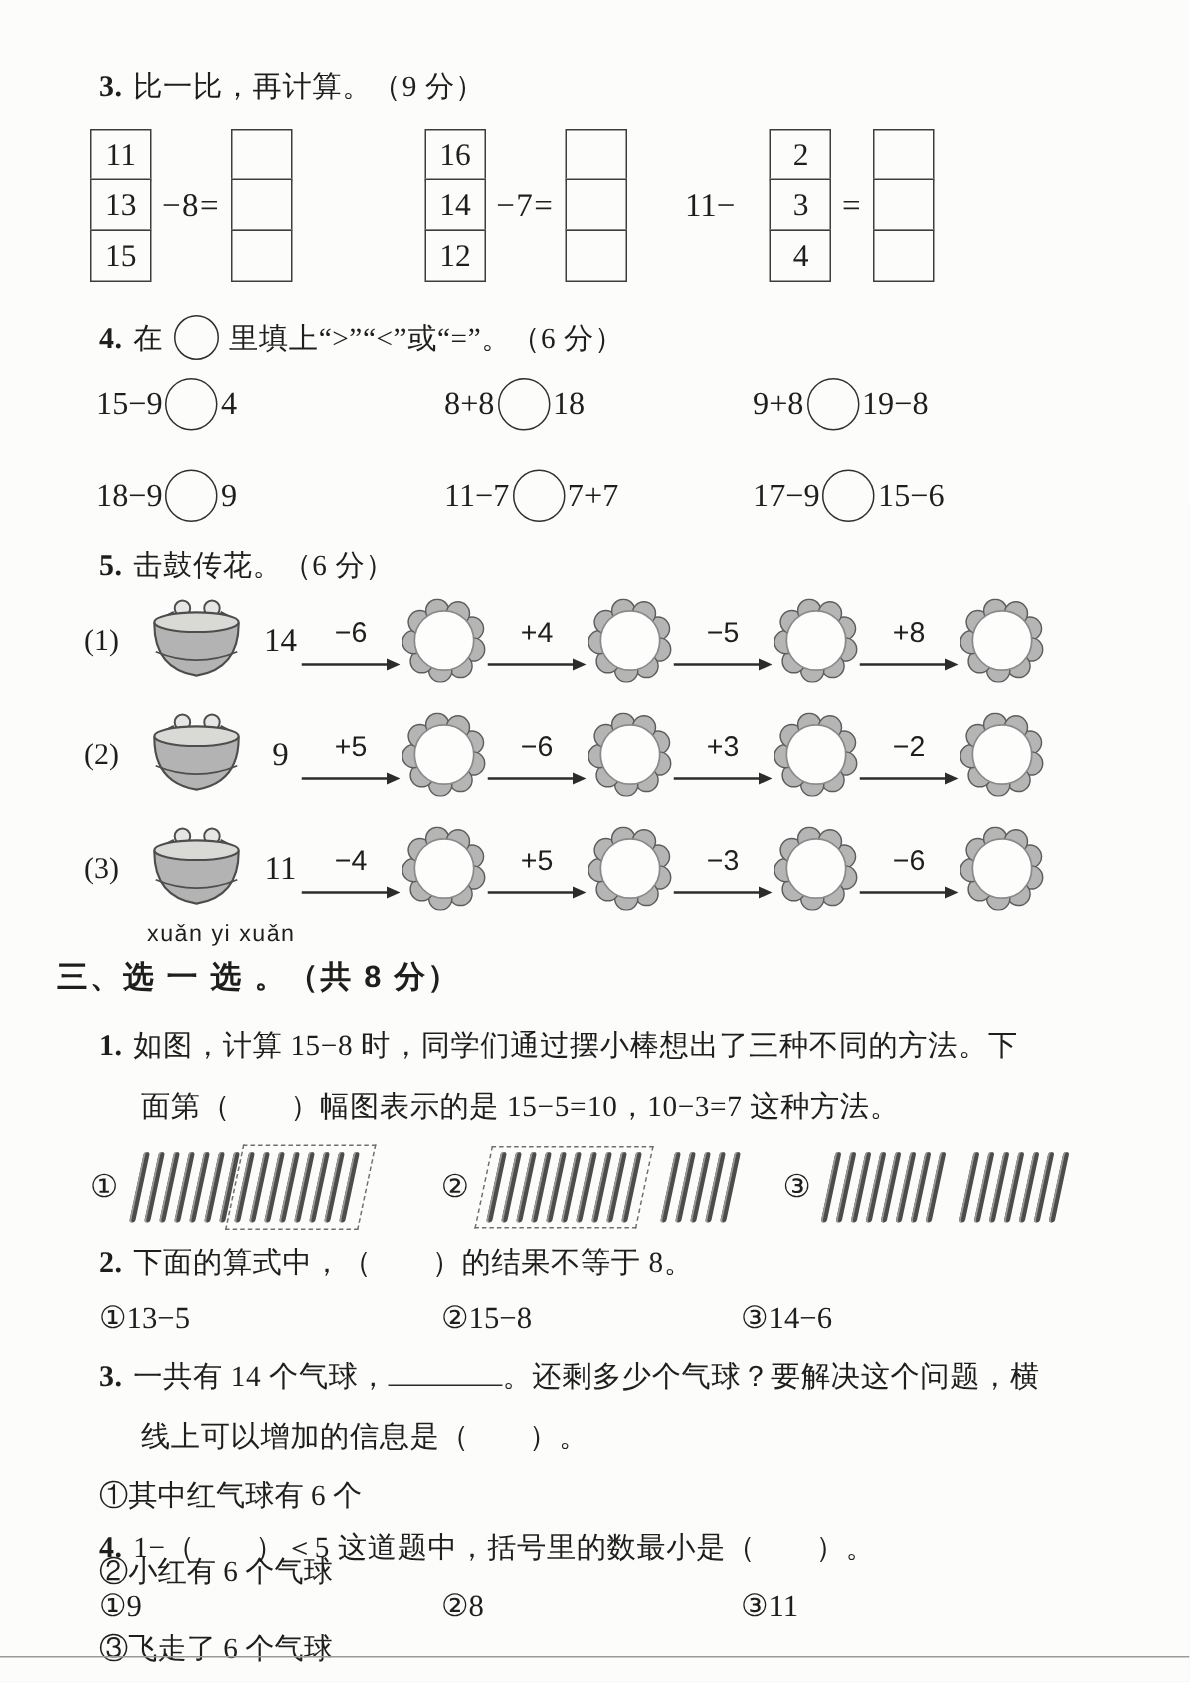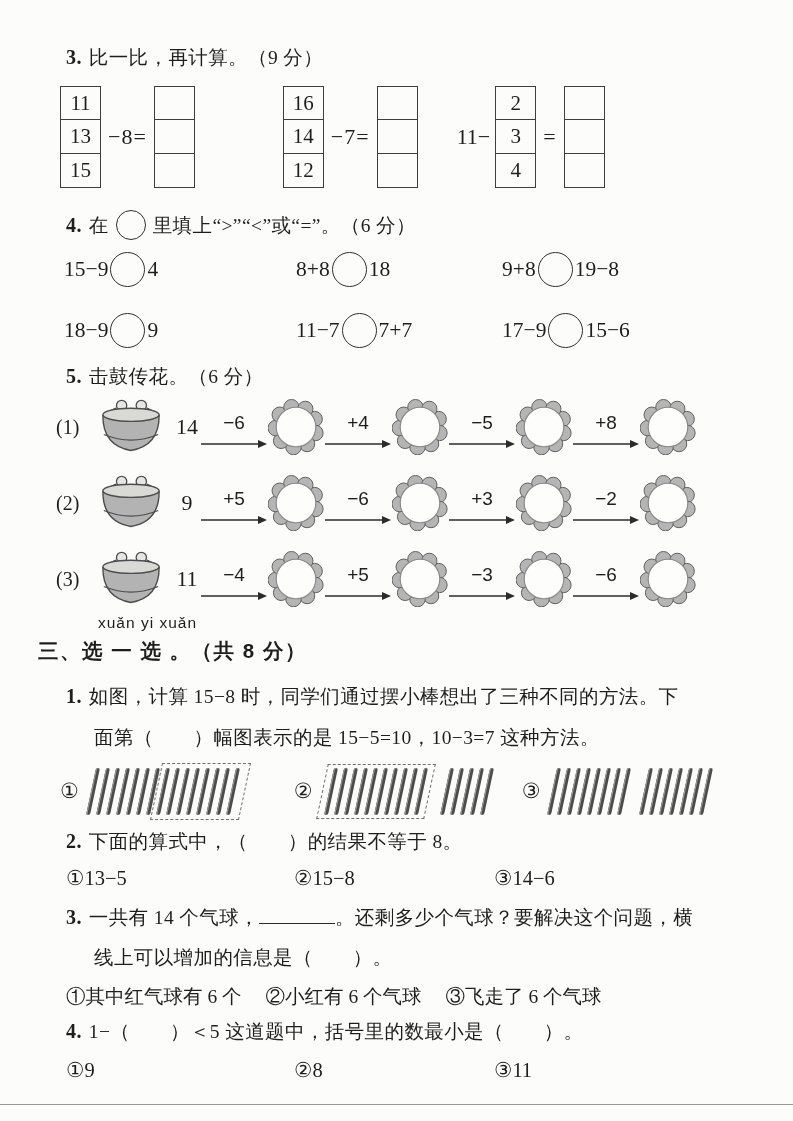--- a/index.html
+++ b/index.html
@@ -7,21 +7,21 @@
   .sheet { position:relative; width:793px; height:1121px; background:#fcfcfa; margin:0 auto; overflow:hidden; }
 
   .para { position:absolute; font-size:19.5px; letter-spacing:.4px; white-space:nowrap;margin-left:28px; }
   .qnum { font-weight:bold; margin-right:7px; font-size:20px; }
 
   
   #q3-groups { position:absolute; left:60px; top:86px; display:flex; align-items:center; }
   .q3-group { display:flex; align-items:center; }
   .q3-group:nth-child(1) { margin-right:88px; }
   .q3-group:nth-child(2) { margin-right:39px; }
-  .q3-prefix { font-size:22px; margin-right:5px; }
+  .q3-prefix { font-size:22px; margin-right:23px; }
   .num-col { display:flex; flex-direction:column; }
   .num-cell { width:41px; height:35px; border:1.6px solid #3d3d3d; margin-top:-1.6px;
               display:flex; align-items:center; justify-content:center; font-size:21px; background:#fcfcfa; }
   .num-col .num-cell:first-child { margin-top:0; }
   .q3-op { font-size:22px; margin:0 7px; letter-spacing:1px; }
 
   
   .title-circle { display:inline-block; width:30px; height:30px; border:1.7px solid #2f2f2f;
                   border-radius:50%; vertical-align:-8px; margin:0 7px; }
   #q4-grid { position:absolute; left:64px; top:252px; display:grid;
@@ -542,21 +542,21 @@
       <span class="option">②15−8</span>
       <span class="option">③14−6</span>
     </div>
 
   <div class="para" style="left:38px; top:904px;">
     <b class="qnum">3.</b><span>一共有 14 个气球，</span><span class="blank"></span><span>。还剩多少个气球？要解决这个问题，横</span>
   </div>
   <div class="para" style="left:66px; top:944px;">
     <span>线上可以增加的信息是（　　）。</span>
   </div>
-  <div id="mc3-options" style="left:66px; top:983px;">
+  <div id="mc3-options" style="left:66px; top:983px;flex-direction:column;">
       <span class="option">①其中红气球有 6 个</span>
       <span class="option">②小红有 6 个气球</span>
       <span class="option">③飞走了 6 个气球</span>
     </div>
 
   <div class="para" style="left:38px; top:1018px;">
     <b class="qnum">4.</b><span>1−（　　）＜5 这道题中，括号里的数最小是（　　）。</span>
   </div>
   <div id="mc4-options" class="opt-grid" style="left:66px; top:1058px;">
       <span class="option">①9</span>

